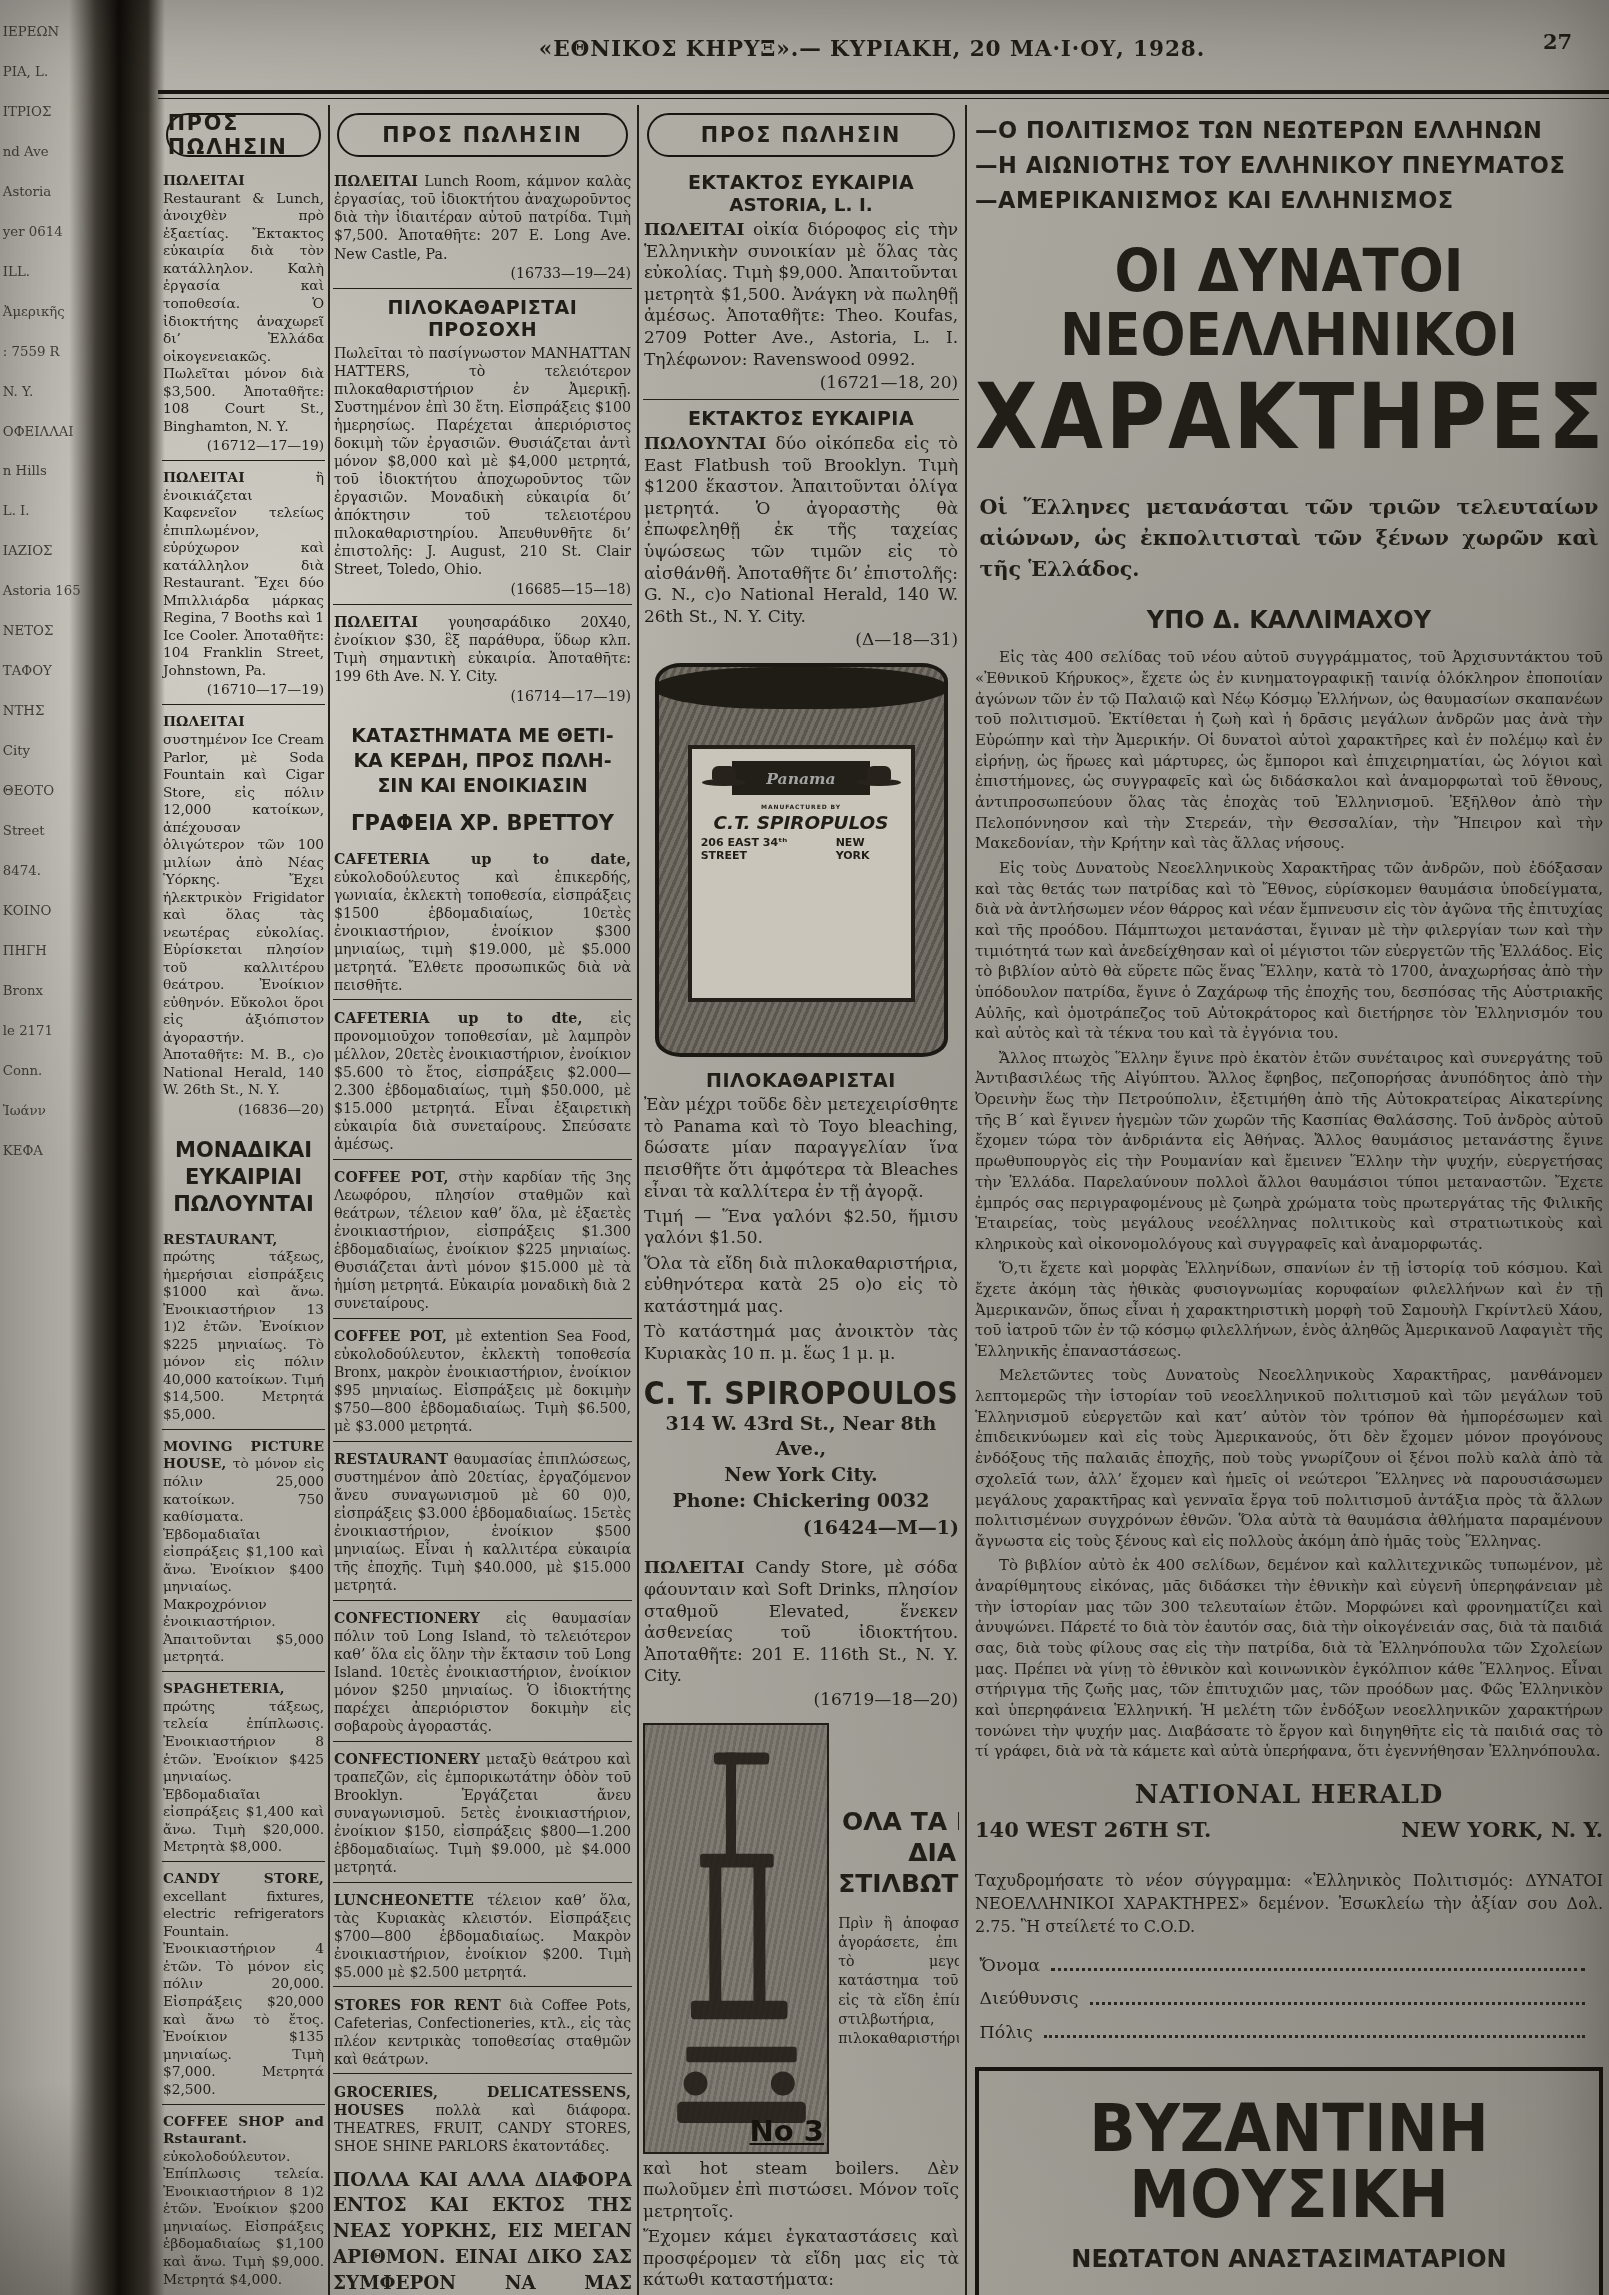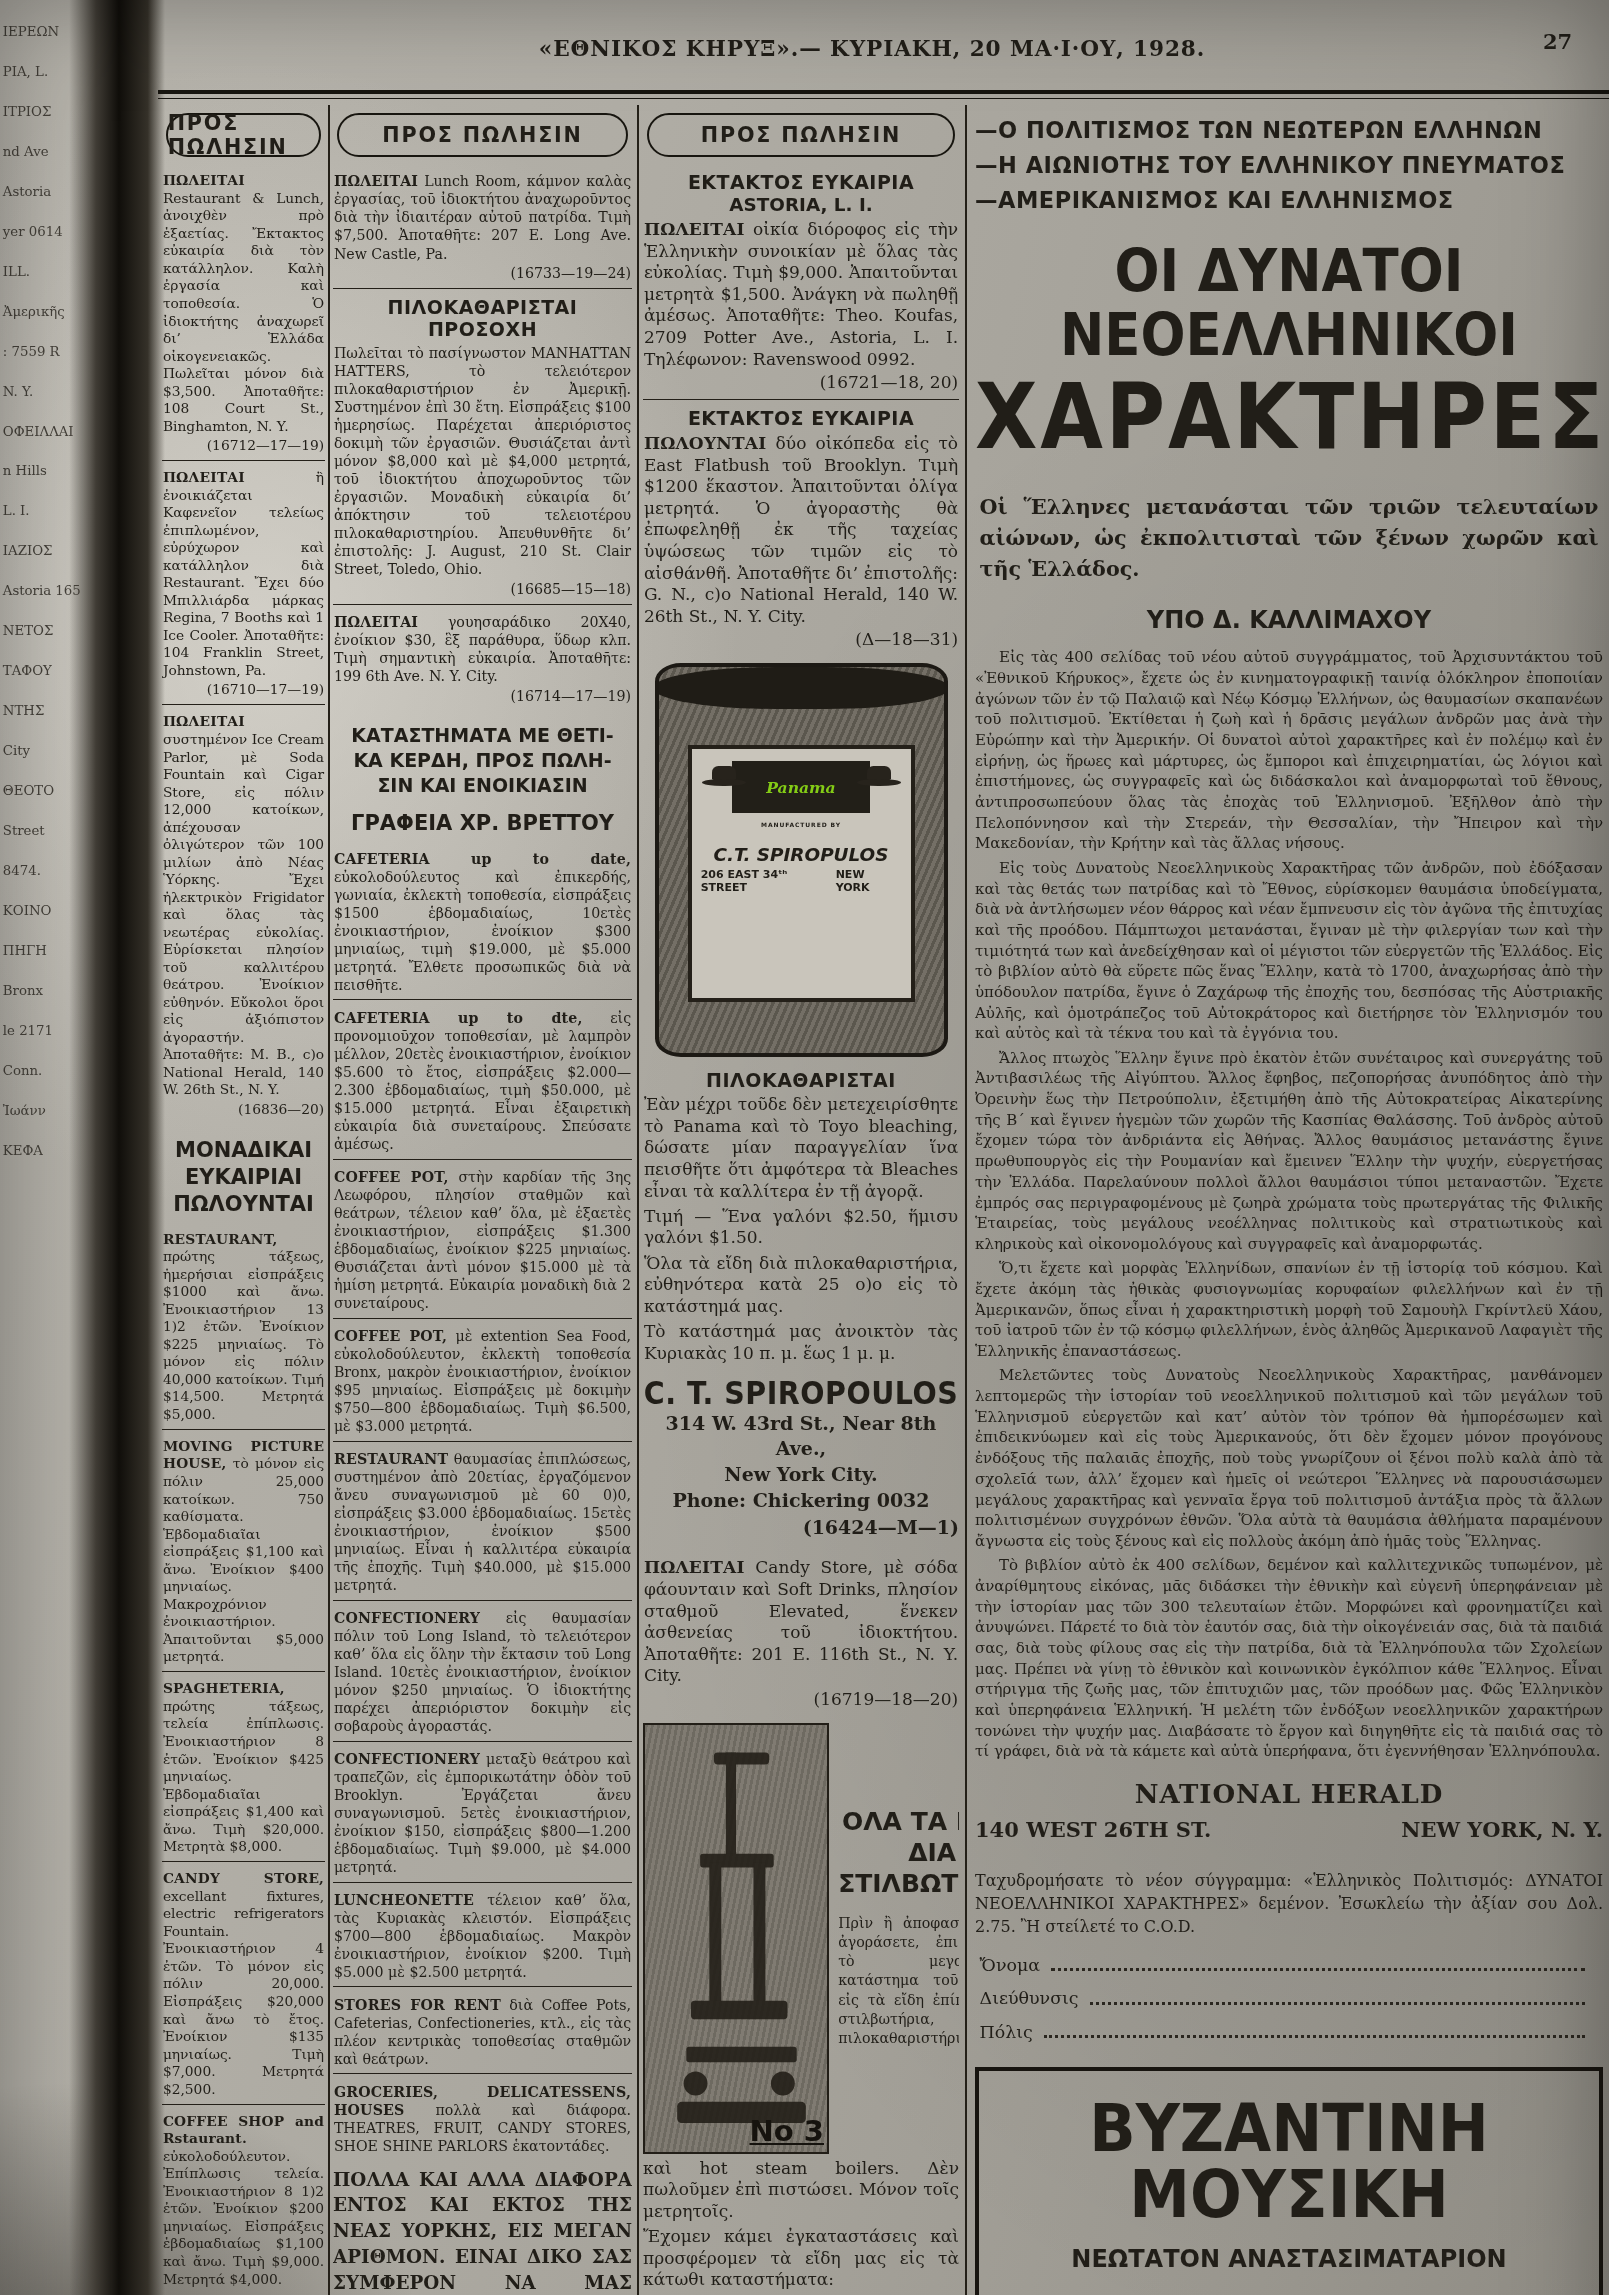--- a/index.html
+++ b/index.html
@@ -46,32 +46,32 @@
   .firm{text-align:center;margin:8.3px 0;}
   .firm .nm{font:bold 28.5px/1.15 "DejaVu Sans",sans-serif;transform:scaleY(1.12);letter-spacing:0.5px;}
   .firm .ln{font:bold 19px/1.35 "DejaVu Serif",serif;}
   .capsblock{font:bold 18.4px/1.4 "DejaVu Serif",serif;text-align:justify;margin:6.4px 0;}
   
   .can{position:relative;width:285px;height:386px;margin:7.3px auto 3.7px;
     background:repeating-linear-gradient(113deg,#5b574e 0 3.2px,#746f66 3.2px 6.9px);
     border:4.6px solid #1c1914;border-radius:26px/18.4px;overflow:hidden;}
   .can .lid{position:absolute;left:-5.5px;right:-5.5px;top:0;height:42px;background:#1f1c16;border-radius:50%/60%;}
   .can .label{position:absolute;left:29px;right:29px;top:78px;bottom:51px;background:#c9c5bb;border:4.1px solid #242019;}
-  .can .plate{margin:12px auto 2.8px;width:138px;height:52px;background:#221f18;color:#84cc16;
+  .can .plate{margin:12px auto 2.8px;width:138px;height:34px;background:#221f18;color:#a3a3a3;
     display:flex;align-items:center;justify-content:center;font:italic bold 15.6px "DejaVu Serif",serif;}
   .hat{position:absolute;top:16.5px;width:44px;height:20px;}
   .hat .brim{position:absolute;left:0;right:0;bottom:0;height:7.3px;background:#27231c;border-radius:50%;}
   .hat .dome{position:absolute;left:10px;right:10px;top:0;height:13.8px;background:#27231c;border-radius:6.4px 6.4px 1.8px 1.8px;}
   .hatL{left:10px;} .hatR{right:10px;}
   .cols3{display:flex;gap:6.4px;padding:4.6px 8.3px 0;}
   .cols3 .cc{flex:1;}
   .cols3 .hd{font:bold 9.2px "DejaVu Sans",sans-serif;text-align:center;margin-bottom:3.7px;}
   .scrib{height:69px;background:repeating-linear-gradient(180deg,#35312a 0 2.3px,transparent 2.3px 6.4px);opacity:.8;}
   .can .maker{text-align:center;font:bold 6px "DejaVu Sans",sans-serif;margin-top:7.3px;letter-spacing:0.9px;}
-  .can .makernm{text-align:center;font:bold italic 18.4px "DejaVu Sans",sans-serif;margin-top:16px;}
+  .can .makernm{text-align:center;font:bold italic 18.4px "DejaVu Sans",sans-serif;margin-top:2px;}
   .can .addr{display:flex;justify-content:space-between;padding:2.8px 9.2px 0;font:bold 11px "DejaVu Sans",sans-serif;}
   
   .standrow{display:flex;gap:9.2px;align-items:flex-start;margin-top:7.3px;}
   .stand{position:relative;width:182px;height:427px;flex:none;border:2.8px solid #221e17;
     background:repeating-linear-gradient(101deg,#6e6a61 0 2.8px,#807b72 2.8px 6px);}
   .stand svg{position:absolute;inset:0;}
   .no3{position:absolute;right:3px;bottom:3.7px;font:bold 29px "DejaVu Sans",sans-serif;color:#16130e;text-decoration:underline;}
   .standtxt{flex:1;}
   .bigside{font:bold 25px/1.25 "DejaVu Sans",sans-serif;text-align:center;margin:83px 0 12px;}
   .narrow{font:14.2px/1.35 "DejaVu Serif",serif;text-align:justify;}

